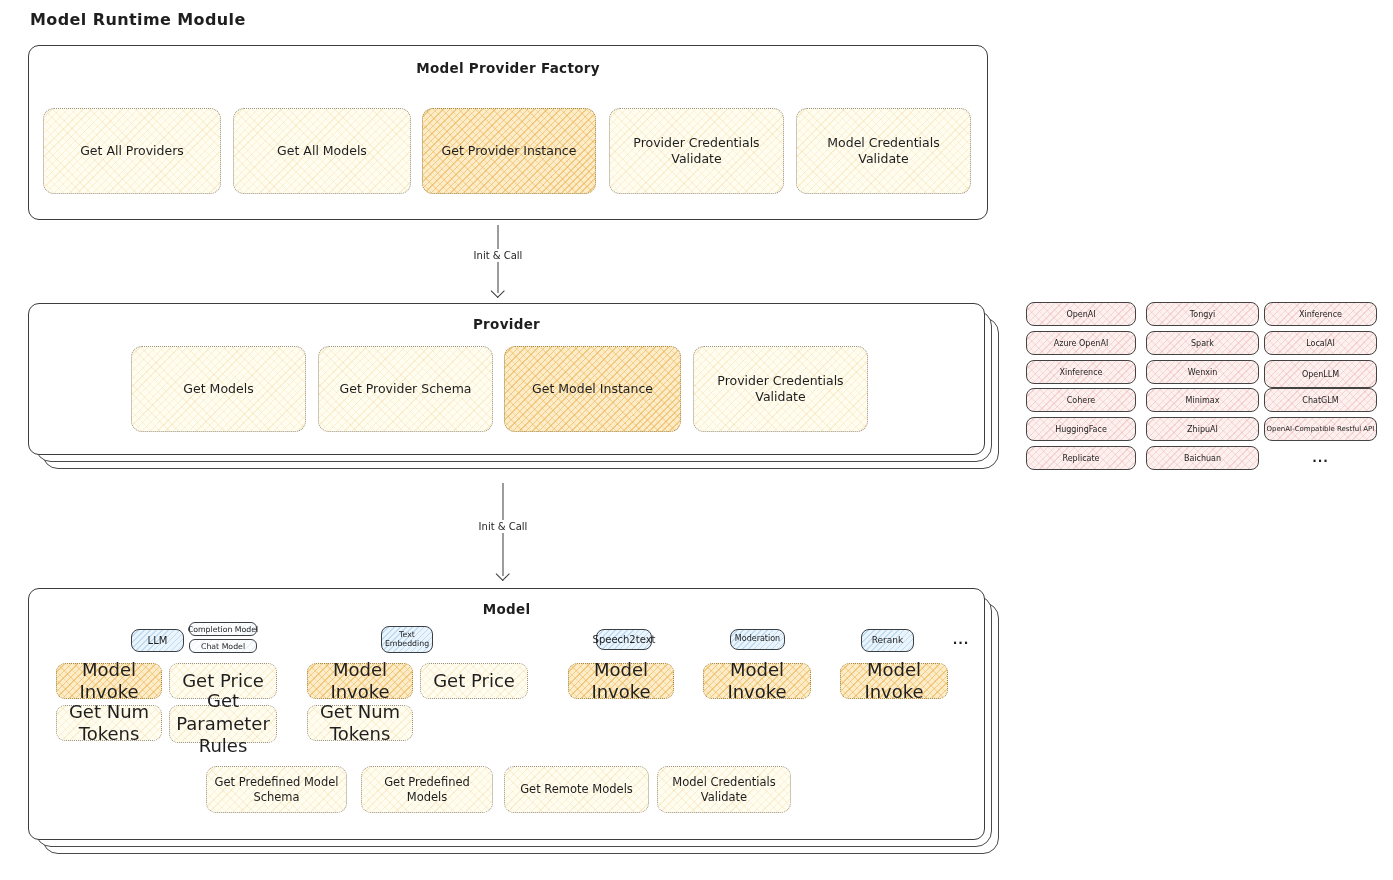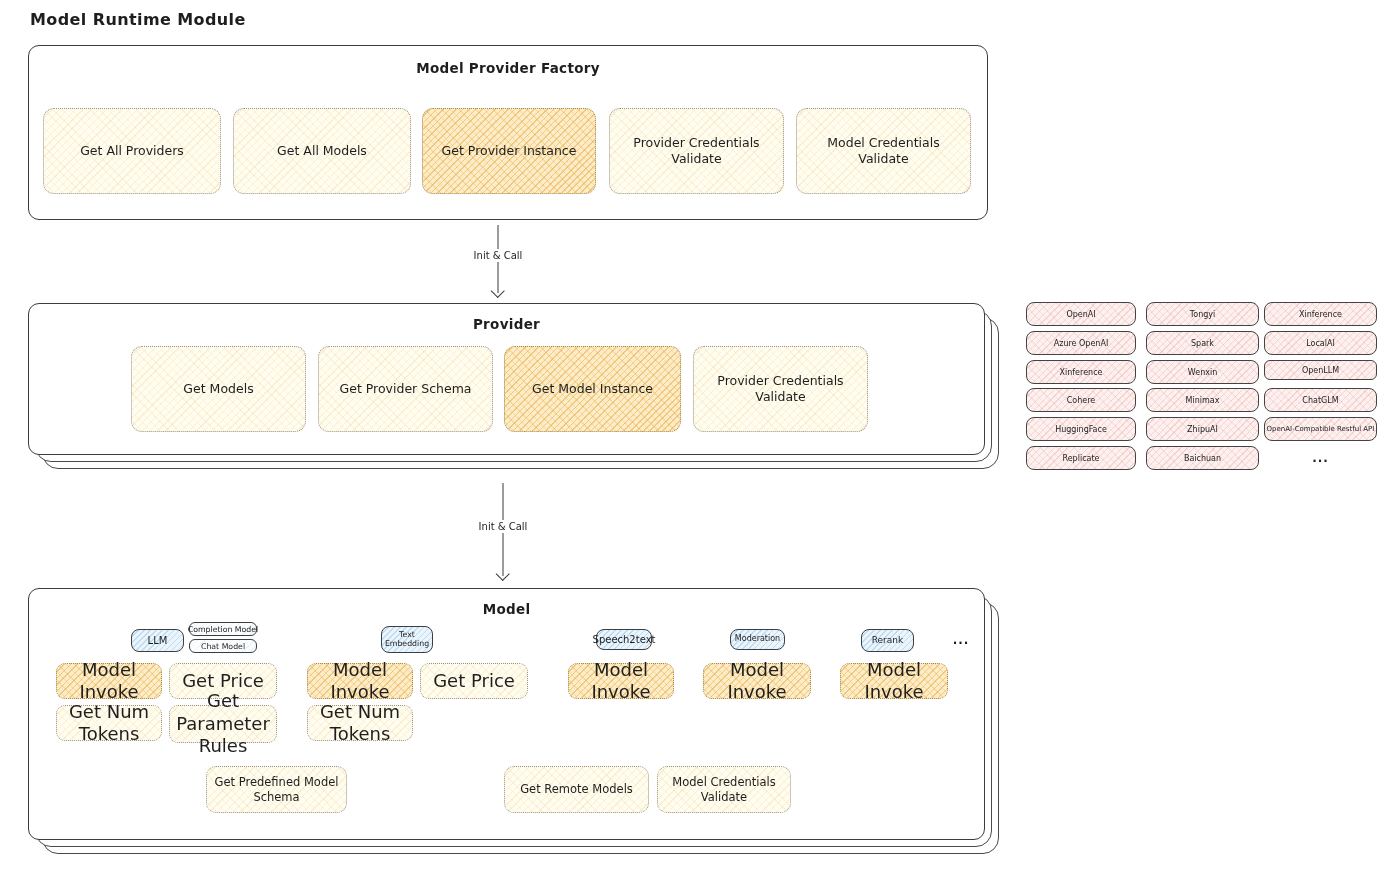--- a/index.html
+++ b/index.html
@@ -123,21 +123,21 @@
     <div class="abs pbox center" style="left:0px;top:0px;width:110px;height:24px;">OpenAI</div>
     <div class="abs pbox center" style="left:120px;top:0px;width:113px;height:24px;">Tongyi</div>
     <div class="abs pbox center" style="left:238px;top:0px;width:113px;height:24px;">Xinference</div>
 
     <div class="abs pbox center" style="left:0px;top:29px;width:110px;height:24px;">Azure OpenAI</div>
     <div class="abs pbox center" style="left:120px;top:29px;width:113px;height:24px;">Spark</div>
     <div class="abs pbox center" style="left:238px;top:29px;width:113px;height:24px;">LocalAI</div>
 
     <div class="abs pbox center" style="left:0px;top:58px;width:110px;height:24px;">Xinference</div>
     <div class="abs pbox center" style="left:120px;top:58px;width:113px;height:24px;">Wenxin</div>
-    <div class="abs pbox center" style="left:238px;top:58px;width:113px;height:20px;border-radius:6px;">OpenLLM</div>
+    <div class="abs pbox center" style="left:238px;top:58px;width:113px;height:28px;">OpenLLM</div>
 
     <div class="abs pbox center" style="left:0px;top:86px;width:110px;height:24px;">Cohere</div>
     <div class="abs pbox center" style="left:120px;top:86px;width:113px;height:24px;">Minimax</div>
     <div class="abs pbox center" style="left:238px;top:86px;width:113px;height:24px;">ChatGLM</div>
 
     <div class="abs pbox center" style="left:0px;top:115px;width:110px;height:24px;">HuggingFace</div>
     <div class="abs pbox center" style="left:120px;top:115px;width:113px;height:24px;">ZhipuAI</div>
     <div class="abs pbox tight center" style="left:238px;top:115px;width:113px;height:24px;">OpenAI-Compatible Restful API</div>
 
     <div class="abs pbox center" style="left:0px;top:144px;width:110px;height:24px;">Replicate</div>
@@ -171,17 +171,18 @@
     <div class="abs ybox small-y center" style="left:391px;top:74px;width:108px;height:36px;">Get Price</div>
     <div class="abs ybox hl small-y center" style="left:539px;top:74px;width:106px;height:36px;">Model Invoke</div>
     <div class="abs ybox hl small-y center" style="left:674px;top:74px;width:108px;height:36px;">Model Invoke</div>
     <div class="abs ybox hl small-y center" style="left:811px;top:74px;width:108px;height:36px;">Model Invoke</div>
 
     <div class="abs ybox small-y center" style="left:27px;top:116px;width:106px;height:36px;">Get Num Tokens</div>
     <div class="abs ybox small-y center" style="left:140px;top:116px;width:108px;height:38px;">Get Parameter Rules</div>
     <div class="abs ybox small-y center" style="left:278px;top:116px;width:106px;height:36px;">Get Num Tokens</div>
 
     <div class="abs ybox bottom-y center" style="left:177px;top:177px;width:141px;height:47px;">Get Predefined Model Schema</div>
+    <div class="abs ybox bottom-y center" style="left:332px;top:177px;width:132px;height:47px;">Get Predefined Models</div>
     <div class="abs ybox bottom-y center" style="left:475px;top:177px;width:145px;height:47px;">Get Remote Models</div>
     <div class="abs ybox bottom-y center" style="left:628px;top:177px;width:134px;height:47px;">Model Credentials Validate</div>
   </div>
 
 </div>
 
 </body></html>

